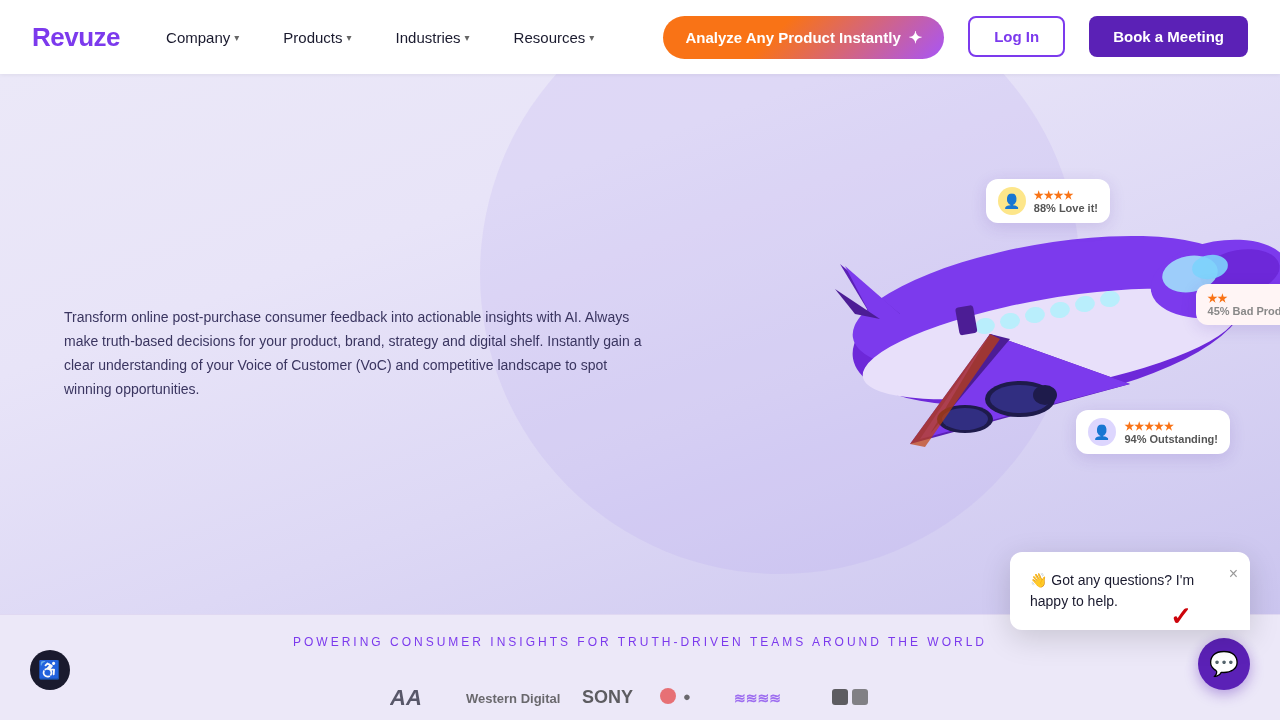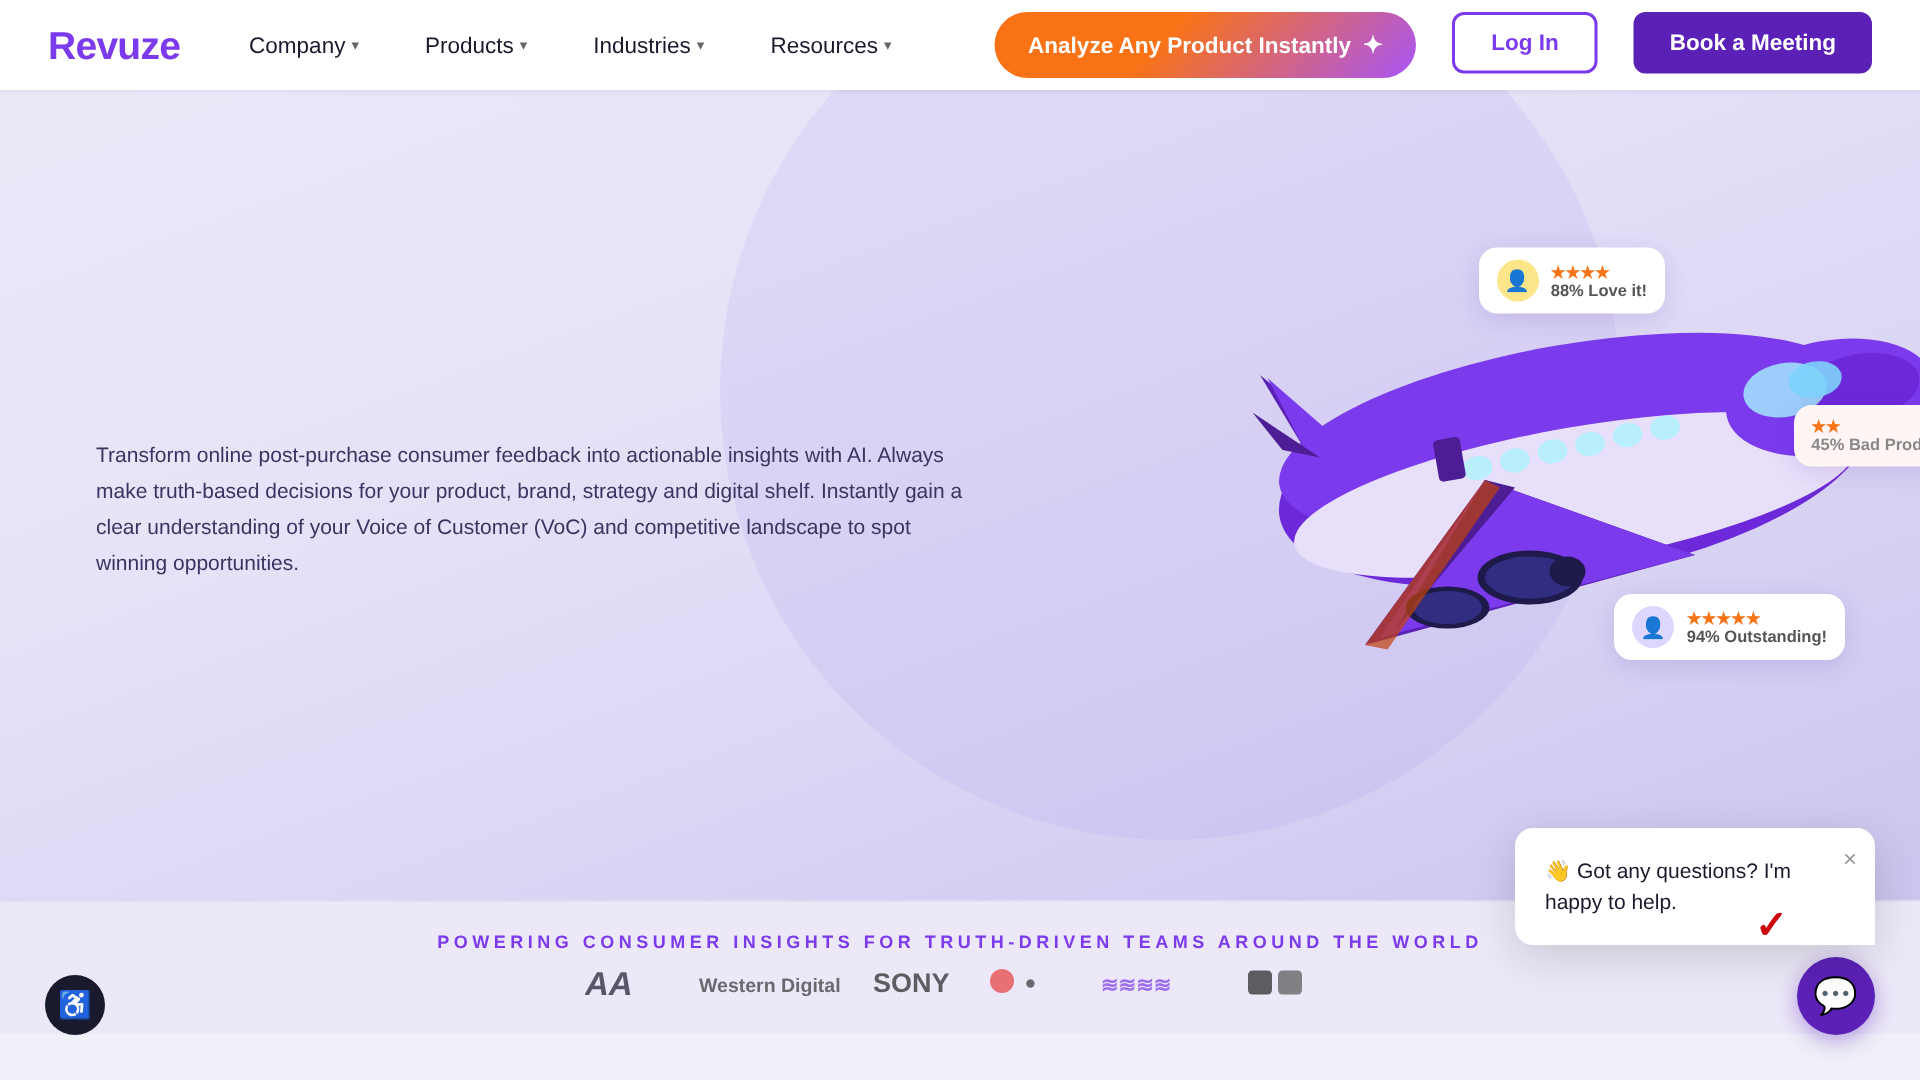--- a/index.html
+++ b/index.html
@@ -8,21 +8,21 @@
       background: #f0f0f8;
       width: 1280px;
       height: 720px;
       overflow: hidden;
       position: relative;
     }
 
     
     nav {
       background: #fff;
-      height: 60px;
+      height: 74px;
       display: flex;
       align-items: center;
       padding: 0 32px;
       gap: 8px;
       box-shadow: 0 1px 4px rgba(0,0,0,0.06);
       position: relative;
       z-index: 10;
     }
     .logo {
       display: flex;
@@ -195,24 +195,24 @@
 
     
     .powering {
       background: #ece8f8;
       padding: 20px 64px;
       text-align: center;
       border-top: 1px solid rgba(120,80,200,0.1);
     }
     .powering-label {
       font-size: 12px;
-      font-weight: 700;
+      font-weight: 400;
       letter-spacing: 3px;
       color: #7c3aed;
-      margin-bottom: 4px;
+      margin-bottom: 32px;
     }
     .logos-row {
       display: flex;
       align-items: center;
       justify-content: center;
       gap: 16px;
     }
     .logo-item {
       opacity: 0.7;
       font-size: 13px;

